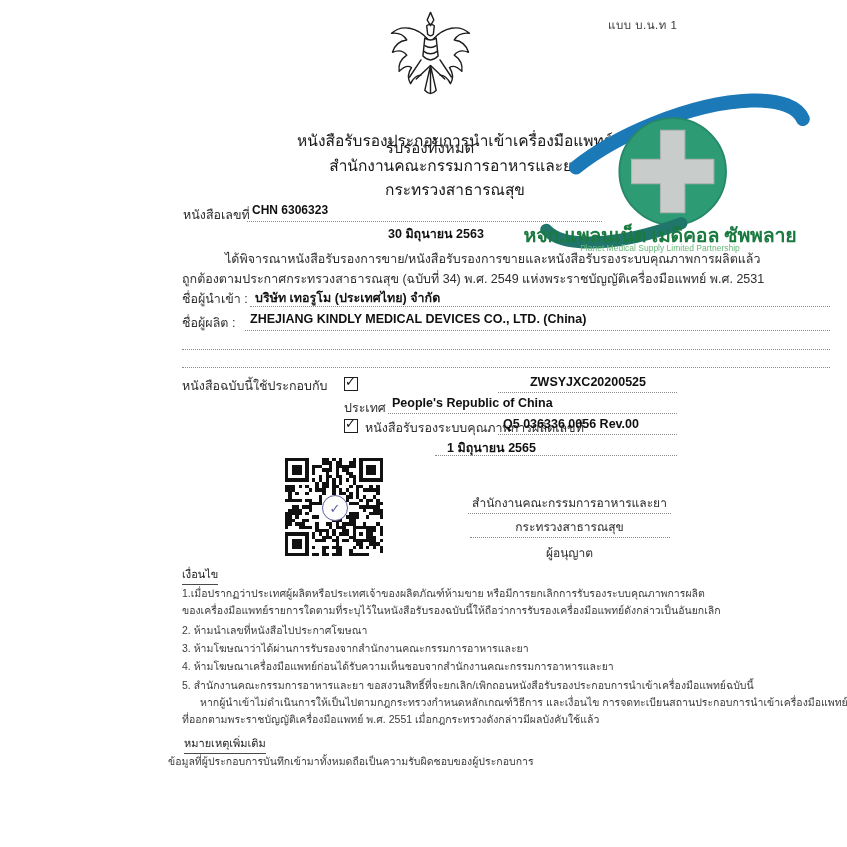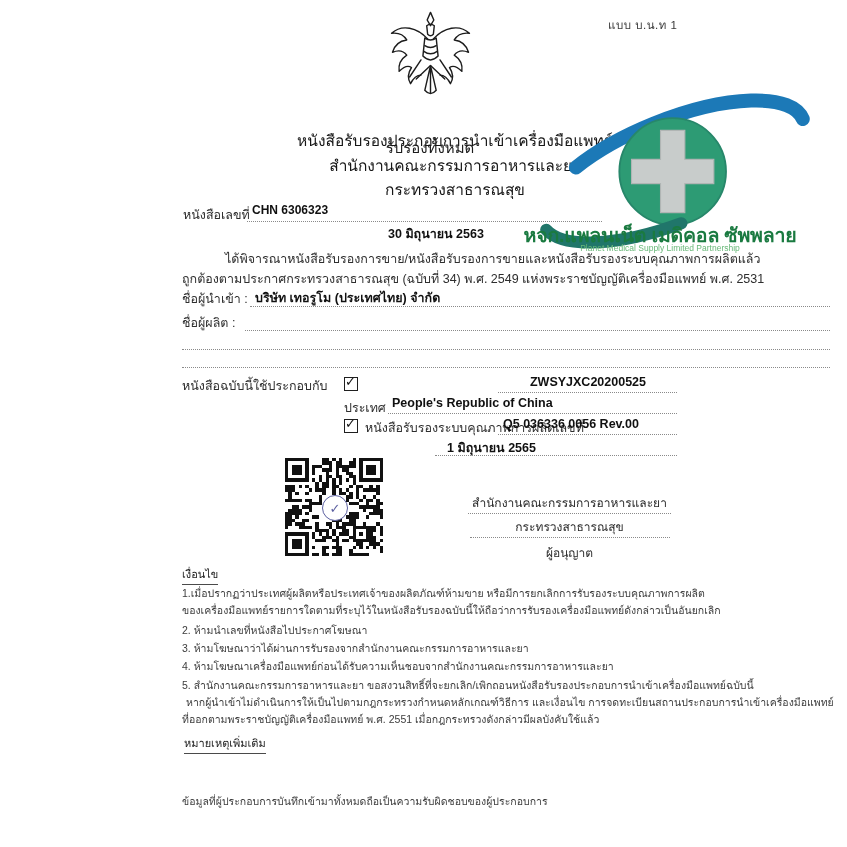--- a/index.html
+++ b/index.html
@@ -72,20 +72,21 @@
   <div class="abs val" style="left:388px;top:224px;font-weight:600;">30 มิถุนายน 2563</div>
 
   <div class="abs lbl" style="left:225px;top:249px;">ได้พิจารณาหนังสือรับรองการขาย/หนังสือรับรองการขายและหนังสือรับรองระบบคุณภาพการผลิตแล้ว</div>
   <div class="abs lbl" style="left:182px;top:269px;">ถูกต้องตามประกาศกระทรวงสาธารณสุข (ฉบับที่ 34) พ.ศ. 2549 แห่งพระราชบัญญัติเครื่องมือแพทย์ พ.ศ. 2531</div>
 
   <div class="abs lbl" style="left:182px;top:289px;">ชื่อผู้นำเข้า :</div>
   <div class="abs val" style="left:255px;top:288px;">บริษัท เทอรูโม (ประเทศไทย) จำกัด</div>
   <div class="dotline" style="left:250px;top:306px;width:580px;"></div>
 
   <div class="abs lbl" style="left:182px;top:313px;">ชื่อผู้ผลิต :</div>
+  <div class="abs val" style="left:250px;top:312px;">ZHEJIANG KINDLY MEDICAL DEVICES CO., LTD. (China)</div>
   <div class="dotline" style="left:245px;top:330px;width:585px;"></div>
 
   <div class="dotline" style="left:182px;top:349px;width:648px;"></div>
   <div class="dotline" style="left:182px;top:367px;width:648px;"></div>
 
   <div class="abs lbl" style="left:182px;top:376px;">หนังสือฉบับนี้ใช้ประกอบกับ</div>
   <div class="checkbox" style="left:344px;top:377px;">
     <span class="tick">✓</span>
   </div>
   <div class="abs val center" style="left:498px;top:375px;width:180px;">ZWSYJXC20200525</div>
@@ -417,19 +418,19 @@
   <div class="dotline" style="left:470px;top:537px;width:200px;border-bottom-width:1px;"></div>
   <div class="abs sig center" style="left:462px;top:543px;width:215px;">ผู้อนุญาต</div>
 
   <div class="abs headu" style="left:182px;top:565px;text-align:center;">เงื่อนไข</div>
   <div class="abs small" style="left:182px;top:585px;">1.เมื่อปรากฏว่าประเทศผู้ผลิตหรือประเทศเจ้าของผลิตภัณฑ์ห้ามขาย หรือมีการยกเลิกการรับรองระบบคุณภาพการผลิต</div>
   <div class="abs small" style="left:182px;top:602px;">ของเครื่องมือแพทย์รายการใดตามที่ระบุไว้ในหนังสือรับรองฉบับนี้ให้ถือว่าการรับรองเครื่องมือแพทย์ดังกล่าวเป็นอันยกเลิก</div>
   <div class="abs small" style="left:182px;top:622px;">2. ห้ามนำเลขที่หนังสือไปประกาศโฆษณา</div>
   <div class="abs small" style="left:182px;top:640px;">3. ห้ามโฆษณาว่าได้ผ่านการรับรองจากสำนักงานคณะกรรมการอาหารและยา</div>
   <div class="abs small" style="left:182px;top:658px;">4. ห้ามโฆษณาเครื่องมือแพทย์ก่อนได้รับความเห็นชอบจากสำนักงานคณะกรรมการอาหารและยา</div>
   <div class="abs small" style="left:182px;top:677px;">5. สำนักงานคณะกรรมการอาหารและยา ขอสงวนสิทธิ์ที่จะยกเลิก/เพิกถอนหนังสือรับรองประกอบการนำเข้าเครื่องมือแพทย์ฉบับนี้</div>
-  <div class="abs small" style="left:186px;top:694px;">หากผู้นำเข้าไม่ดำเนินการให้เป็นไปตามกฎกระทรวงกำหนดหลักเกณฑ์วิธีการ และเงื่อนไข การจดทะเบียนสถานประกอบการนำเข้าเครื่องมือแพทย์</div>
+  <div class="abs small" style="left:200px;top:694px;">หากผู้นำเข้าไม่ดำเนินการให้เป็นไปตามกฎกระทรวงกำหนดหลักเกณฑ์วิธีการ และเงื่อนไข การจดทะเบียนสถานประกอบการนำเข้าเครื่องมือแพทย์</div>
   <div class="abs small" style="left:182px;top:711px;">ที่ออกตามพระราชบัญญัติเครื่องมือแพทย์ พ.ศ. 2551 เมื่อกฎกระทรวงดังกล่าวมีผลบังคับใช้แล้ว</div>
 
   <div class="abs headu" style="left:184px;top:734px;text-align:center;">หมายเหตุเพิ่มเติม</div>
-  <div class="abs small" style="left:182px;top:753px;margin-top:40px;">ข้อมูลที่ผู้ประกอบการบันทึกเข้ามาทั้งหมดถือเป็นความรับผิดชอบของผู้ประกอบการ</div>
+  <div class="abs small" style="left:168px;top:753px;">ข้อมูลที่ผู้ประกอบการบันทึกเข้ามาทั้งหมดถือเป็นความรับผิดชอบของผู้ประกอบการ</div>
 
 </div>
 
 </body></html>

